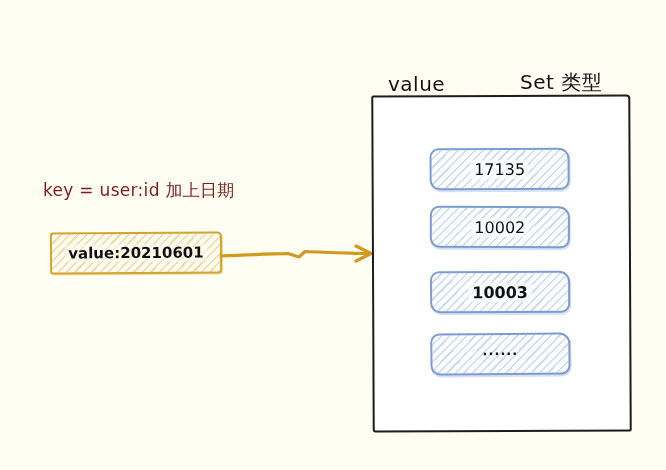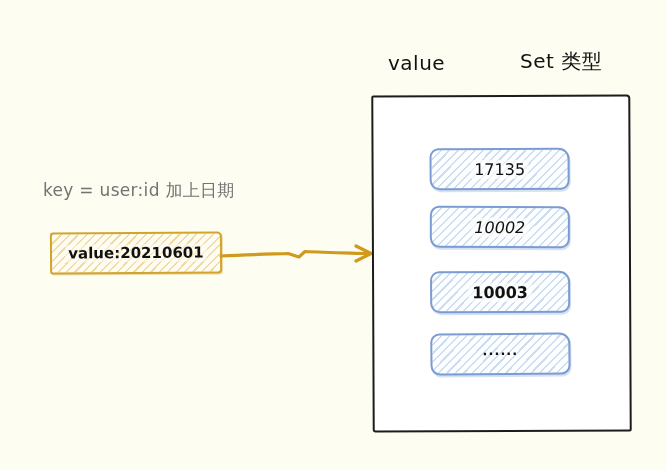--- a/index.html
+++ b/index.html
@@ -12,30 +12,31 @@
   }
   .canvas{position:absolute;inset:0;}
 
   
   .top-label{
     position:absolute;
     font-size:20px;
     color:#111;
     white-space:nowrap;
     letter-spacing:0.5px;
+    margin-top:21px;
   }
   .value-label{left:388px;top:51px;}
   .settype-label{left:520px;top:48px;}
 
   
   .key-formula{
     position:absolute;
     left:43px;top:179px;
     font-size:17px;
-    color:#737373;
+    color:#7f1d1d;
     white-space:nowrap;
     letter-spacing:0.3px;
   }
 
   
   .key-box{
     position:absolute;
     left:50px;top:232px;
     width:168px;height:38px;
     border:2.5px solid #d1a42e;
@@ -122,21 +123,21 @@
 
   <svg class="arrow-layer" viewBox="0 0 666 470" xmlns="http://www.w3.org/2000/svg">
     <path d="M221 256 C 250 254.5, 275 254, 288 253.5 L 299 257 L 305 251.5 C 325 252.5, 350 253, 366 253.5" fill="none" stroke="#cf9a1d" stroke-width="3.2" stroke-linecap="round" stroke-linejoin="round"></path>
     <path d="M356 246 L 371 253.5 L 356 261" fill="none" stroke="#cf9a1d" stroke-width="3.2" stroke-linecap="round" stroke-linejoin="round"></path>
   </svg>
 
   <div class="set-container">
     <div class="member-box" style="top:51px;">
       <span>17135</span>
     </div>
-    <div class="member-box" style="top:109px; transform:rotate(0.4deg);font-style:italic;">
+    <div class="member-box" style="top:109px; transform:rotate(0.4deg);">
       <span>10002</span>
     </div>
     <div class="member-box" style="top:174px;font-weight:bold;">
       <span>10003</span>
     </div>
     <div class="member-box dots" style="top:236px; transform:rotate(-0.3deg);">
       <span>......</span>
     </div>
   </div>
 

